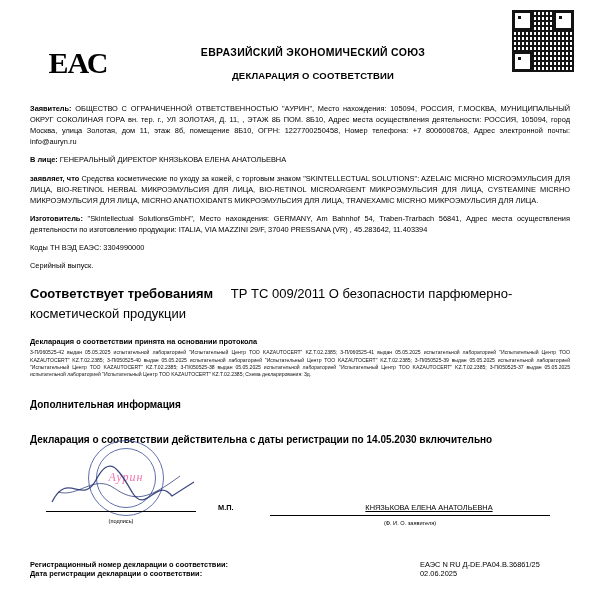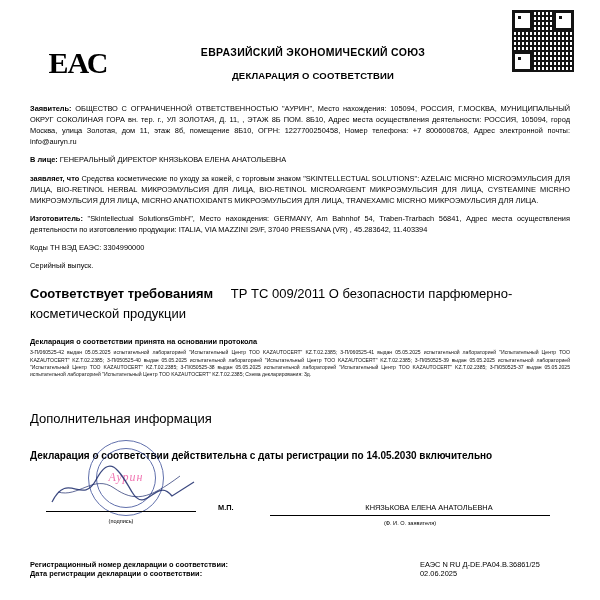--- a/index.html
+++ b/index.html
@@ -110,23 +110,23 @@
     margin-top: 3px;
     color: #111;
   }
   .req-row {
     margin-top: 13px;
     font-size: 13px;
     line-height: 1.5;
   }
   .req-row .lbl { margin-right: 14px; }
   .note {
-    margin-top: 32px;
-    font-size: 13px;
-    font-weight: normal;
+    margin-top: 20px;
+    font-size: 10px;
+    font-weight: bold;
   }
   .valid {
     margin-top: 22px;
     font-size: 10px;
     font-weight: bold;
     line-height: 1.55;
   }
 
   
   .sign-area {
@@ -193,20 +193,21 @@
     font-size: 7.4px;
     font-weight: bold;
   }
   .signer {
     position: absolute;
     left: 258px;
     right: 0;
     bottom: 14px;
     text-align: center;
     font-size: 7.4px;
+    text-decoration: underline;
   }
   .signer-line {
     position: absolute;
     left: 240px;
     right: 20px;
     bottom: 10px;
     border-bottom: 0.8px solid #000;
   }
   .signer-caption {
     position: absolute;

